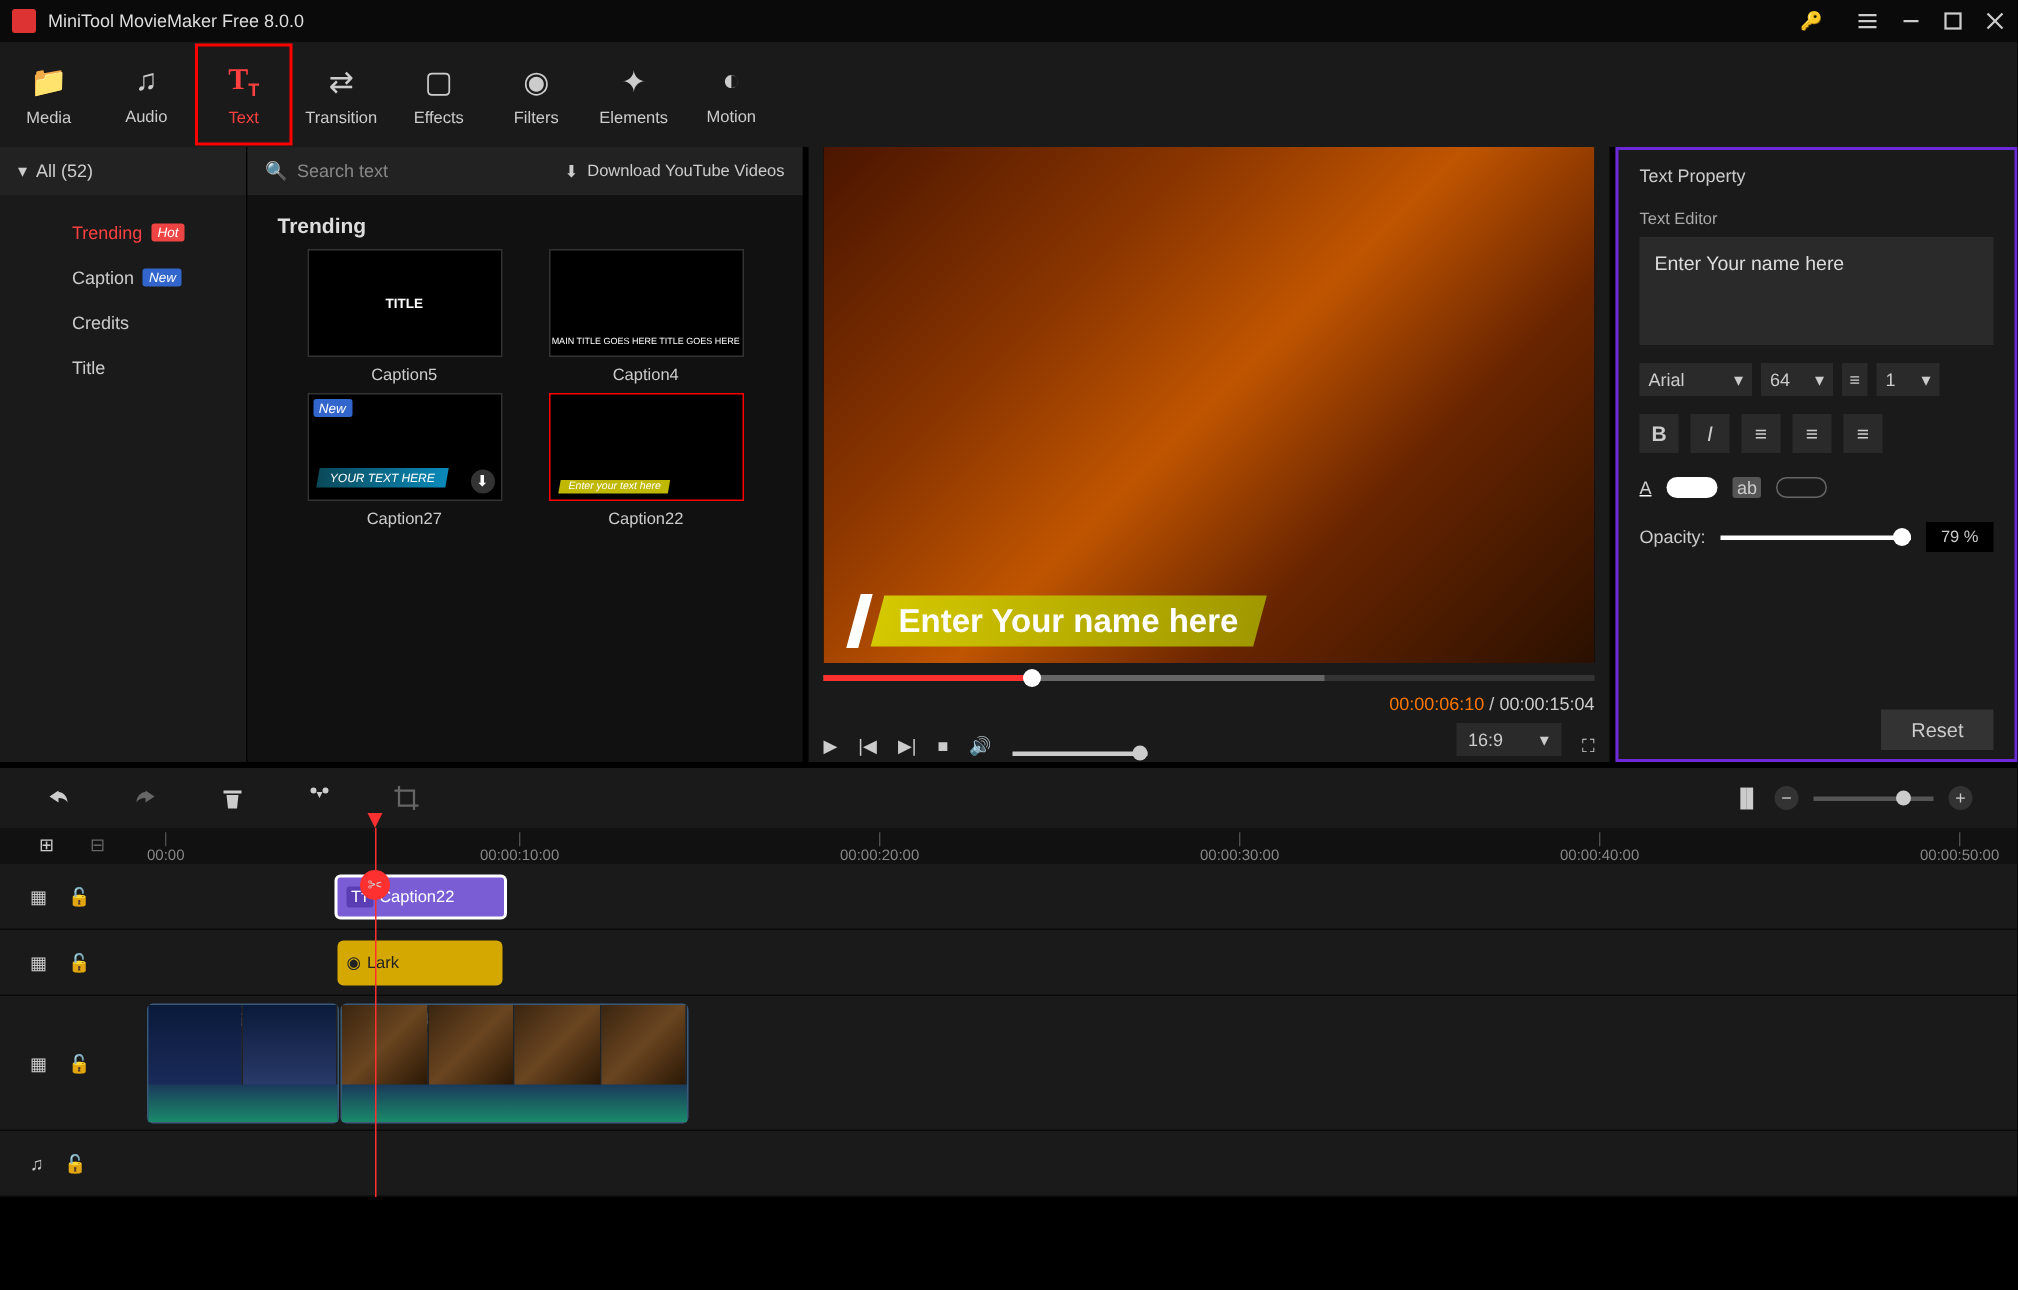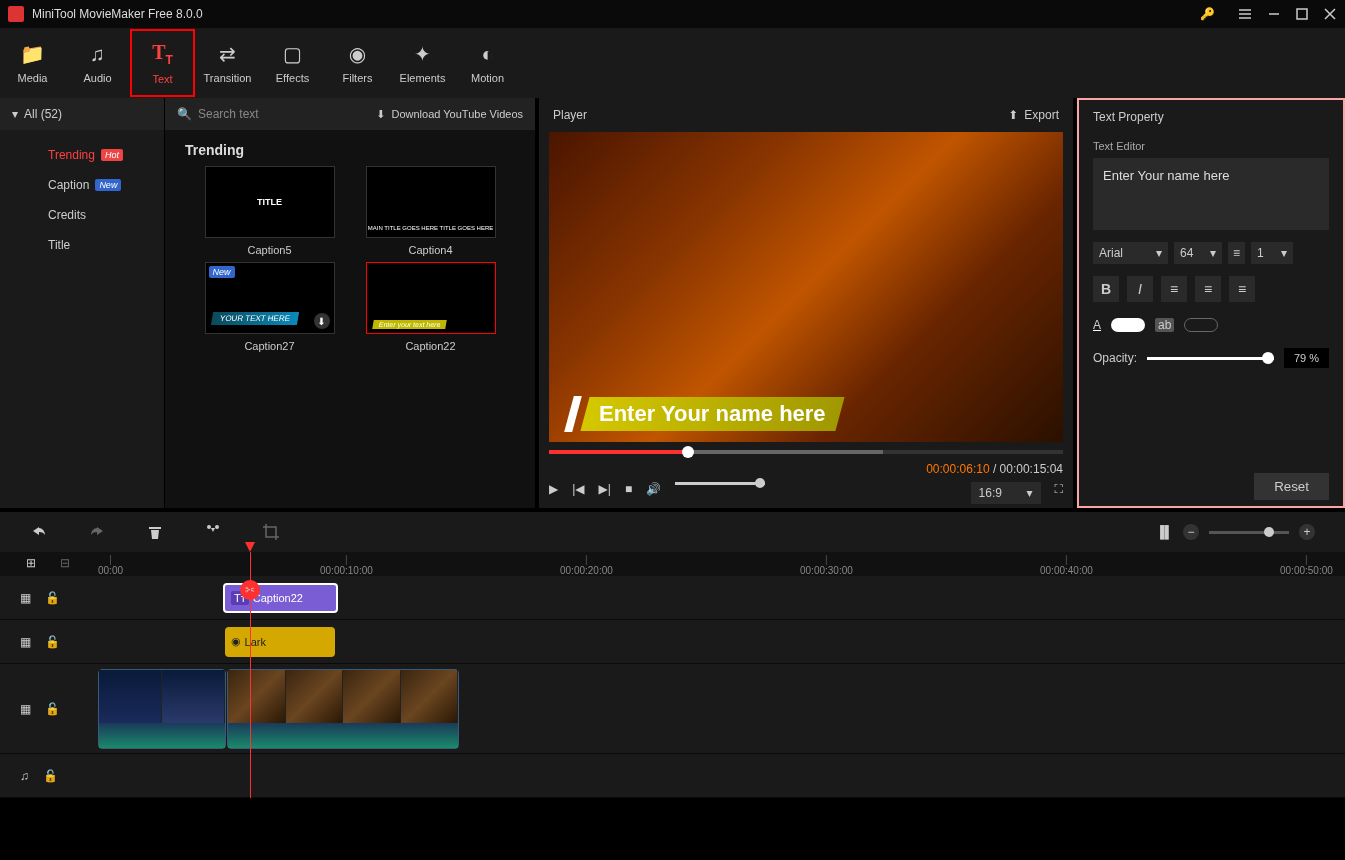--- a/index.html
+++ b/index.html
@@ -43,26 +43,26 @@
 .video-bg { position: absolute; inset: 0; background: linear-gradient(135deg, #4a1500 0%, #8a3500 30%, #c05500 50%, #6a2500 70%, #2a1000 100%); }
 .video-caption { position: relative; margin: 10px 20px; display: flex; align-items: center; }
 .video-caption .slash { width: 8px; height: 36px; background: #fff; transform: skewX(-15deg); margin-right: 8px; }
 .video-caption .text-bg { background: linear-gradient(90deg, #d4c800 0%, #a09800 100%); padding: 4px 14px; transform: skewX(-15deg); }
 .video-caption .text-bg span { display: inline-block; transform: skewX(15deg); color: #fff; font-size: 22px; font-weight: bold; }
 .player-controls { padding: 8px 10px 4px; }
 .progress-bar { height: 4px; background: #333; position: relative; margin-bottom: 8px; }
 .progress-fill { height: 100%; background: #ff3030; width: 27%; position: relative; }
 .progress-fill::after { content: ''; position: absolute; right: -6px; top: -4px; width: 12px; height: 12px; background: #fff; border-radius: 50%; }
 .progress-loaded { position: absolute; top: 0; height: 100%; background: #666; width: 65%; }
-.control-row { display: flex; align-items: flex-start; gap: 14px; }
+.control-row { display: flex; align-items: flex-end; gap: 14px; }
 .control-row .time { margin-left: auto; font-size: 12px; }
 .control-row .time .current { color: #ff7700; }
 .control-row .time .total { color: #ccc; }
 .ratio-select { background: #2a2a2a; border: none; color: #ccc; padding: 4px 8px; width: 70px; display: flex; justify-content: space-between; align-items: center; }
-.props { width: 268px; background: #1a1a1a; border: 2px solid #fca5a5; display: flex; flex-direction: column; }
+.props { width: 268px; background: #1a1a1a; border: 2px solid #6d28d9; display: flex; flex-direction: column; }
 .props-header { padding: 10px 14px; font-size: 12px; }
 .props-body { padding: 6px 14px; flex: 1; display: flex; flex-direction: column; }
 .props-label { font-size: 11px; color: #aaa; margin-bottom: 6px; }
 .text-editor { background: #2a2a2a; border: none; color: #ddd; padding: 10px; width: 100%; height: 72px; resize: none; font-size: 13px; margin-bottom: 12px; }
 .font-row { display: flex; gap: 6px; margin-bottom: 12px; align-items: center; }
 .dropdown { background: #2a2a2a; color: #ccc; padding: 4px 6px; display: flex; align-items: center; justify-content: space-between; cursor: pointer; }
 .style-row { display: flex; gap: 8px; margin-bottom: 16px; }
 .style-btn { width: 26px; height: 26px; background: #2a2a2a; display: flex; align-items: center; justify-content: center; cursor: pointer; font-size: 14px; }
 .color-row { display: flex; gap: 10px; align-items: center; margin-bottom: 16px; }
 .color-swatch { width: 34px; height: 14px; border-radius: 7px; }
@@ -216,27 +216,20 @@
       <div class="gallery-item">
           <div class="thumb selected">
             <div style="position:absolute;bottom:4px;left:6px;background:#c0b800;padding:1px 6px;font-size:7px;transform:skewX(-10deg);color:#fff">Enter your text here</div>
           </div>
           <span class="thumb-label">Caption22</span>
         </div>
     </div>
   </div>
 
   <div class="player">
-    <div class="player-header">
-      <span>Player</span>
-      <div class="export">
-          <span>⬆</span>
-          <span>Export</span>
-        </div>
-    </div>
     <div class="video-area">
       <div class="video-bg"></div>
       <div class="video-caption">
         <div class="slash"></div>
         <div class="text-bg"><span>Enter Your name here</span></div>
       </div>
     </div>
     <div class="player-controls">
       <div class="progress-bar">
         <div class="progress-loaded"></div>

